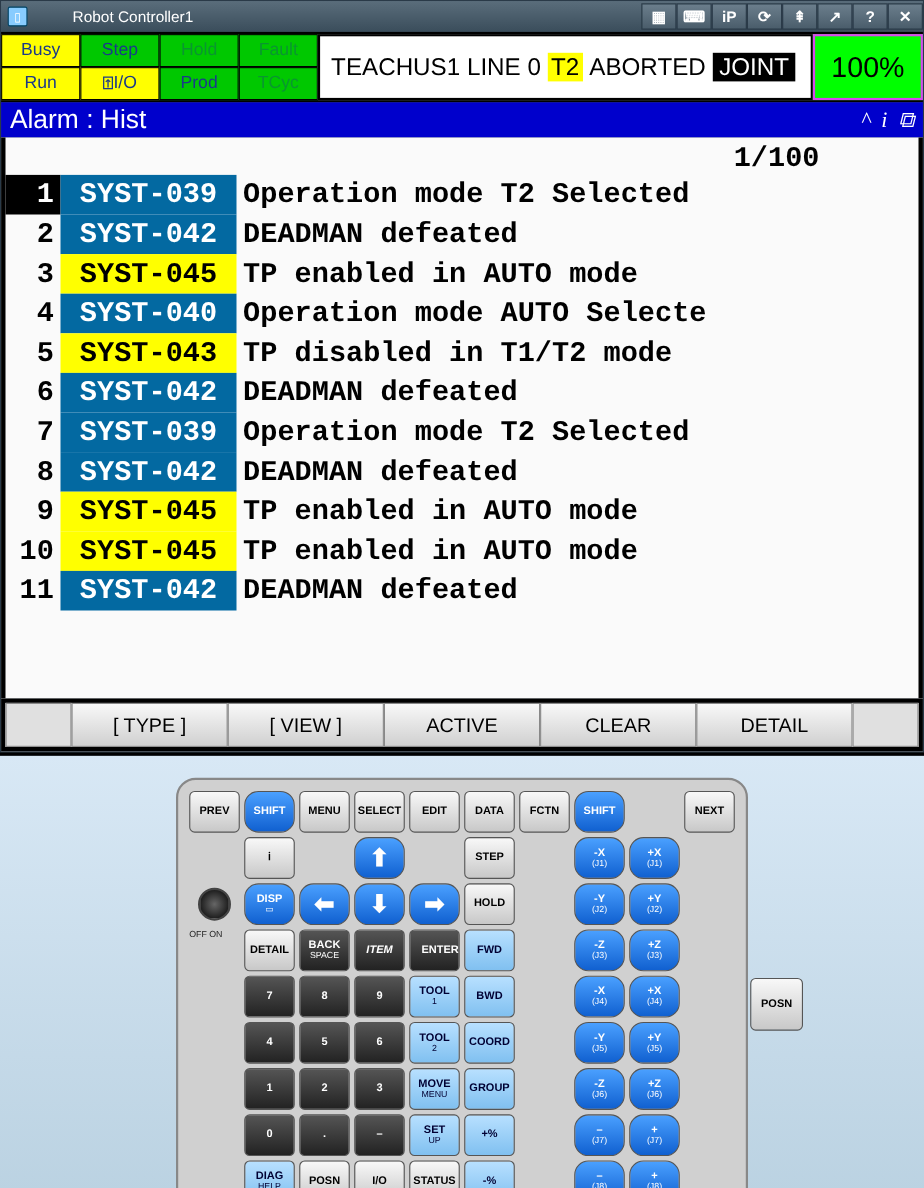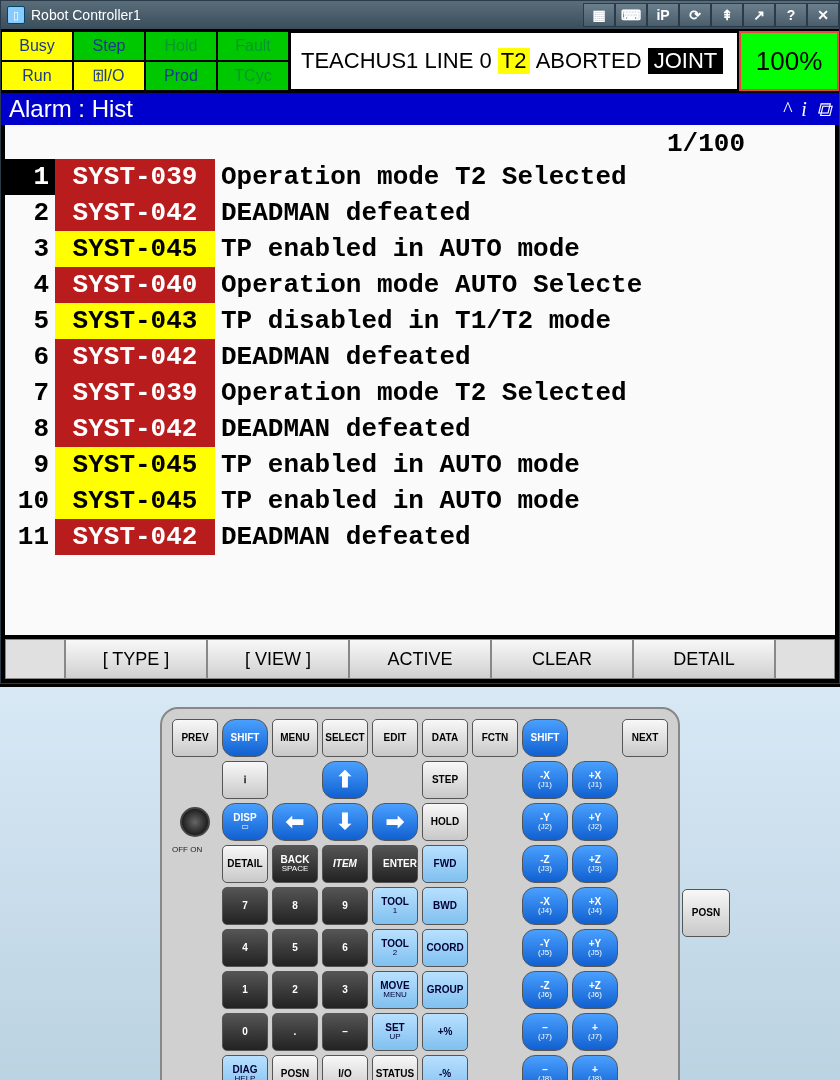--- a/index.html
+++ b/index.html
@@ -21,21 +21,21 @@
   .titlebar {
     display: flex;
     align-items: center;
     height: 28px;
     background: linear-gradient(#5a6d7b, #3a4d5b);
     color: #fff;
     font-size: 14px;
     padding-left: 6px;
   }
   .titlebar .icon { width:18px; height:18px; background:#8cf; margin-right:6px; border:1px solid #046; border-radius:2px; display:flex; align-items:center; justify-content:center; font-size:11px;}
-  .titlebar .title { flex: 1; }
+  .titlebar .title { flex: 1; margin-left: 35px; }
   .titlebar .tb-btns { display:flex; }
   .tb-btn {
     width: 32px; height: 24px;
     background: linear-gradient(#6b7e8c,#4a5d6b);
     border: 1px solid #2a3a48;
     display:flex; align-items:center; justify-content:center;
     color:#fff; font-size:14px; font-weight:bold;
     cursor:pointer;
   }
 
@@ -73,21 +73,21 @@
   .statusinfo .teach { font-weight:normal; }
   .hl-yellow { background:#ffff00; padding:0 3px; }
   .hl-black { background:#000; color:#fff; padding:0 6px; }
   .pct {
     width:100px;
     background:#00ff00;
     color:#000;
     font-size:26px;
     font-weight:normal;
     display:flex; align-items:center; justify-content:center;
-    border:2px solid #ef4444;
+    border:2px solid #d946ef;
     text-align:right;
   }
 
   
   .alarm-hdr {
     background:#0000cc;
     color:#fff;
     font-size:24px;
     padding: 2px 8px;
     display:flex;
@@ -111,21 +111,21 @@
   .alarm-row {
     display:flex;
     align-items:stretch;
     height:36px;
     line-height:36px;
     white-space:nowrap;
   }
   .ar-num { width:50px; text-align:right; padding-right:6px; }
   .ar-num.sel { background:#000; color:#fff; }
   .ar-code { width:160px; text-align:center; color:#fff; }
-  .bg-red { background:#b91c1c; }
+  .bg-red { background:#0369a1; }
   .bg-yel { background:#ffff00; color:#000 !important; }
   .ar-msg { padding-left:6px; color:#000; }
   .alarm-filler { height:80px; }
 
   
   .softkeys {
     display:flex;
     border:4px solid #000;
     background:#e8e8e8;
   }

